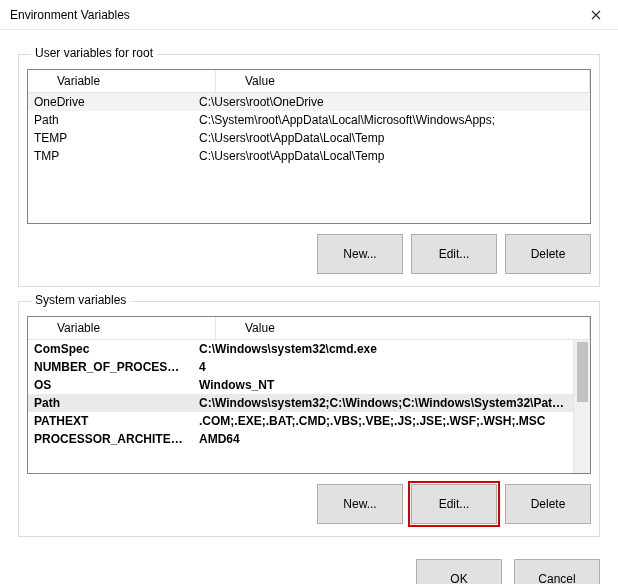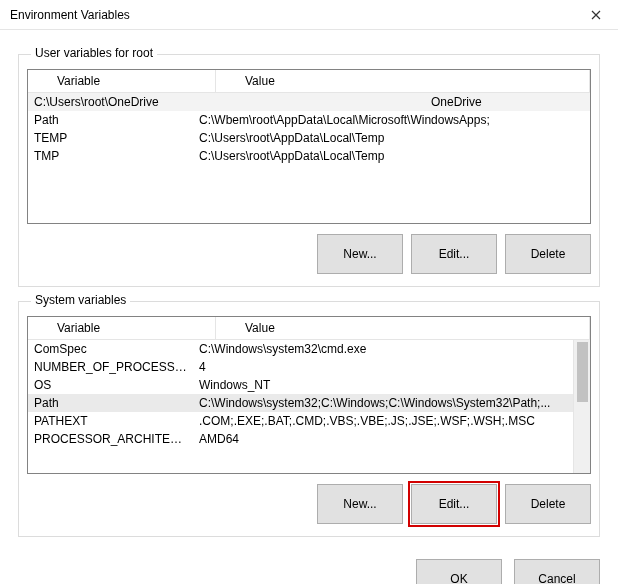--- a/index.html
+++ b/index.html
@@ -67,21 +67,21 @@
   .row.striped { background: #f3f3f3; }
   .row.selected { background: #eaeaea; }
   .td {
     padding: 2px 6px;
     white-space: nowrap;
     overflow: hidden;
     text-overflow: ellipsis;
   }
   .user-rows { height: 130px; }
   .sys-wrap { display: flex; }
-  .sys-rows { height: 133px; flex: 1; overflow: hidden; }
+  .sys-rows { height: 133px; flex: 1; overflow: hidden; font-weight: bold; }
   .scrollbar {
     width: 17px;
     background: #f0f0f0;
     border-left: 1px solid #e5e5e5;
     display: flex; flex-direction: column;
   }
   .scroll-thumb {
     background: #c2c2c2;
     width: 11px; margin: 2px auto 0;
     height: 60px;
@@ -131,26 +131,26 @@
 
   <div class="groupbox">
     <div class="group-legend">User variables for root</div>
     <div class="table-wrap">
       <div class="table-head">
         <div class="th col-var">Variable</div>
         <div class="th col-val">Value</div>
       </div>
       <div class="rows user-rows">
         <div class="row striped">
+          <div class="td col-var">OneDrive</div>
           <div class="td col-val">C:\Users\root\OneDrive</div>
-          <div class="td col-var">OneDrive</div>
         </div>
         <div class="row">
           <div class="td col-var">Path</div>
-          <div class="td col-val">C:\Wbem\root\AppData\Local\Microsoft\WindowsApps;</div>
+          <div class="td col-val">C:\System\root\AppData\Local\Microsoft\WindowsApps;</div>
         </div>
         <div class="row">
           <div class="td col-var">TEMP</div>
           <div class="td col-val">C:\Users\root\AppData\Local\Temp</div>
         </div>
         <div class="row">
           <div class="td col-var">TMP</div>
           <div class="td col-val">C:\Users\root\AppData\Local\Temp</div>
         </div>
       </div>

